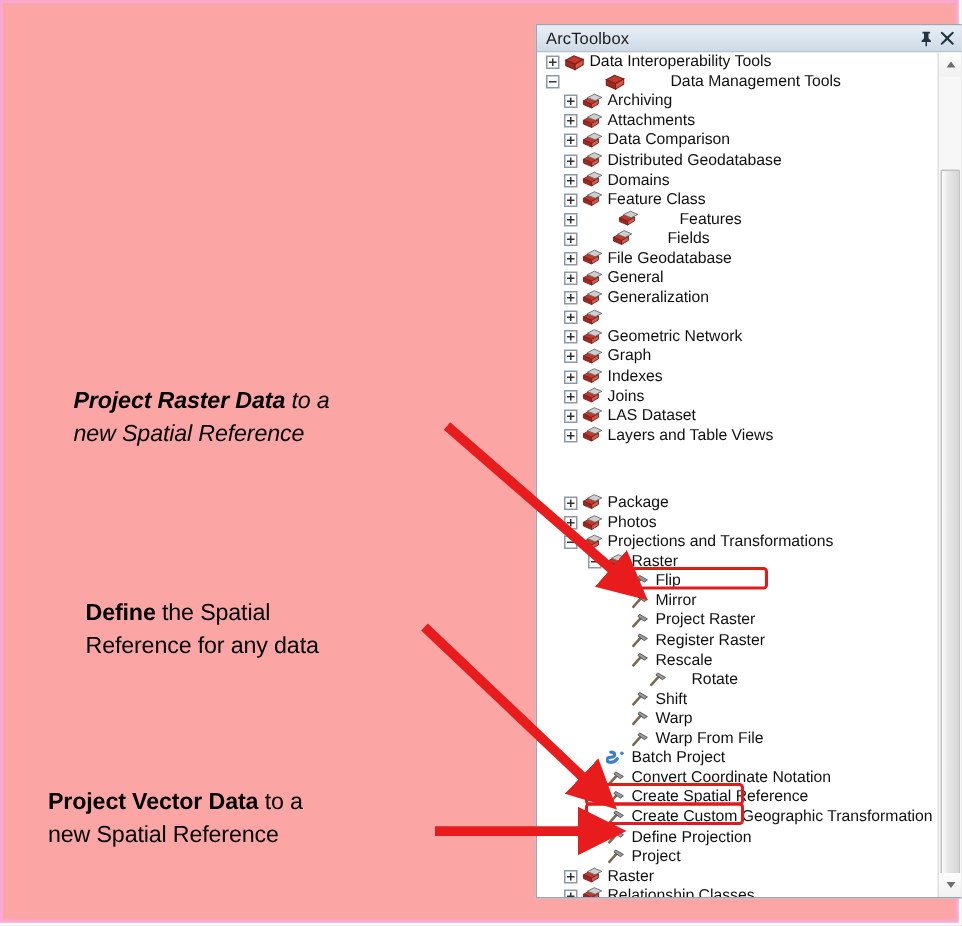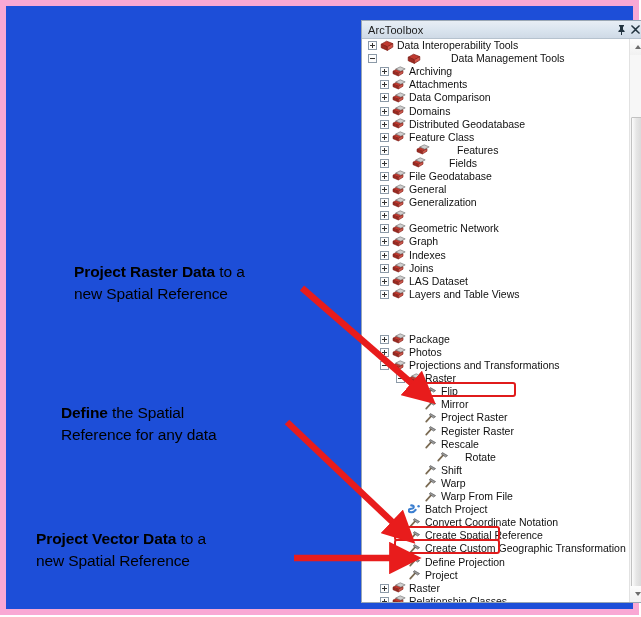--- a/index.html
+++ b/index.html
@@ -2,21 +2,21 @@
 <html><head>
 <meta charset="utf-8">
 <style>
   html,body{margin:0;padding:0;background:#ffffff;}
   body{
     width:641px;height:617px;position:relative;overflow:hidden;
     font-family:"Liberation Sans", sans-serif;
   }
   #frame{
     position:absolute;left:0;top:0;width:639px;height:615px;
-    border:6px solid #f9a8d4;box-sizing:border-box;background:#1d4ed8;
+    border:2px solid #f9a8d4;box-sizing:border-box;background:#fca5a5;
   }
 
   
   #toolbox{
     position:absolute;left:355px;top:14px;width:285px;height:583px;
     box-sizing:border-box;
     border:1px solid #9aa7b4;
     background:#ffffff;
   }
   #tb-title{
@@ -100,21 +100,21 @@
     background:linear-gradient(to right,#fcfcfc,#e6e6e6 40%,#d6d6d6 100%);
     border:1px solid #c2c2c2;box-sizing:border-box;border-radius:1px;
   }
 
   
   .anno{
     position:absolute;font-size:15.5px;color:#000;line-height:22px;
     letter-spacing:-0.1px;
   }
   .anno b{font-weight:bold;}
-  #anno1{left:68px;top:255px;width:270px;}
+  #anno1{left:47px;top:255px;width:270px;font-style:italic;}
   #anno2{left:55px;top:396px;width:250px;}
   #anno3{left:30px;top:522px;width:290px;}
 
   #arrows{position:absolute;left:0;top:0;width:641px;height:617px;pointer-events:none;}
 </style>
 </head>
 <body>
 
 <div id="frame">
 
@@ -186,31 +186,31 @@
             <span class="lbl">Data Comparison</span>
           </div>
           <div class="row i1" style="height: 13.1px;">
             <span class="exp plus"></span>
             <span class="ico"><svg width="14" height="12" viewBox="0 0 14 12">
                 <path d="M1 5.2 L5.6 2.6 L11 4.7 L6.4 7.4 Z" fill="#bf392f" stroke="#7e1d16" stroke-width=".6"></path>
                 <path d="M1 5.2 L6.4 7.4 L6.4 10 L1 7.7 Z" fill="#9a2a21" stroke="#7e1d16" stroke-width=".6"></path>
                 <path d="M6.4 7.4 L11 4.7 L11 7.2 L6.4 10 Z" fill="#d15b4f" stroke="#7e1d16" stroke-width=".6"></path>
                 <path d="M3.6 3.1 L8.2 .8 L13.2 2.9 L8.8 5.2 Z" fill="#cfcfcf" stroke="#6b6b6b" stroke-width=".6"></path>
               </svg></span>
+            <span class="lbl">Distributed Geodatabase</span>
+          </div>
+          <div class="row i1" style="height: 13.1px;">
+            <span class="exp plus"></span>
+            <span class="ico"><svg width="14" height="12" viewBox="0 0 14 12">
+                <path d="M1 5.2 L5.6 2.6 L11 4.7 L6.4 7.4 Z" fill="#bf392f" stroke="#7e1d16" stroke-width=".6"></path>
+                <path d="M1 5.2 L6.4 7.4 L6.4 10 L1 7.7 Z" fill="#9a2a21" stroke="#7e1d16" stroke-width=".6"></path>
+                <path d="M6.4 7.4 L11 4.7 L11 7.2 L6.4 10 Z" fill="#d15b4f" stroke="#7e1d16" stroke-width=".6"></path>
+                <path d="M3.6 3.1 L8.2 .8 L13.2 2.9 L8.8 5.2 Z" fill="#cfcfcf" stroke="#6b6b6b" stroke-width=".6"></path>
+              </svg></span>
             <span class="lbl">Domains</span>
-          </div>
-          <div class="row i1" style="height: 13.1px;">
-            <span class="exp plus"></span>
-            <span class="ico"><svg width="14" height="12" viewBox="0 0 14 12">
-                <path d="M1 5.2 L5.6 2.6 L11 4.7 L6.4 7.4 Z" fill="#bf392f" stroke="#7e1d16" stroke-width=".6"></path>
-                <path d="M1 5.2 L6.4 7.4 L6.4 10 L1 7.7 Z" fill="#9a2a21" stroke="#7e1d16" stroke-width=".6"></path>
-                <path d="M6.4 7.4 L11 4.7 L11 7.2 L6.4 10 Z" fill="#d15b4f" stroke="#7e1d16" stroke-width=".6"></path>
-                <path d="M3.6 3.1 L8.2 .8 L13.2 2.9 L8.8 5.2 Z" fill="#cfcfcf" stroke="#6b6b6b" stroke-width=".6"></path>
-              </svg></span>
-            <span class="lbl">Distributed Geodatabase</span>
           </div>
           <div class="row i1" style="height: 13.1px;">
             <span class="exp plus"></span>
             <span class="ico"><svg width="14" height="12" viewBox="0 0 14 12">
                 <path d="M1 5.2 L5.6 2.6 L11 4.7 L6.4 7.4 Z" fill="#bf392f" stroke="#7e1d16" stroke-width=".6"></path>
                 <path d="M1 5.2 L6.4 7.4 L6.4 10 L1 7.7 Z" fill="#9a2a21" stroke="#7e1d16" stroke-width=".6"></path>
                 <path d="M6.4 7.4 L11 4.7 L11 7.2 L6.4 10 Z" fill="#d15b4f" stroke="#7e1d16" stroke-width=".6"></path>
                 <path d="M3.6 3.1 L8.2 .8 L13.2 2.9 L8.8 5.2 Z" fill="#cfcfcf" stroke="#6b6b6b" stroke-width=".6"></path>
               </svg></span>
             <span class="lbl">Feature Class</span>

